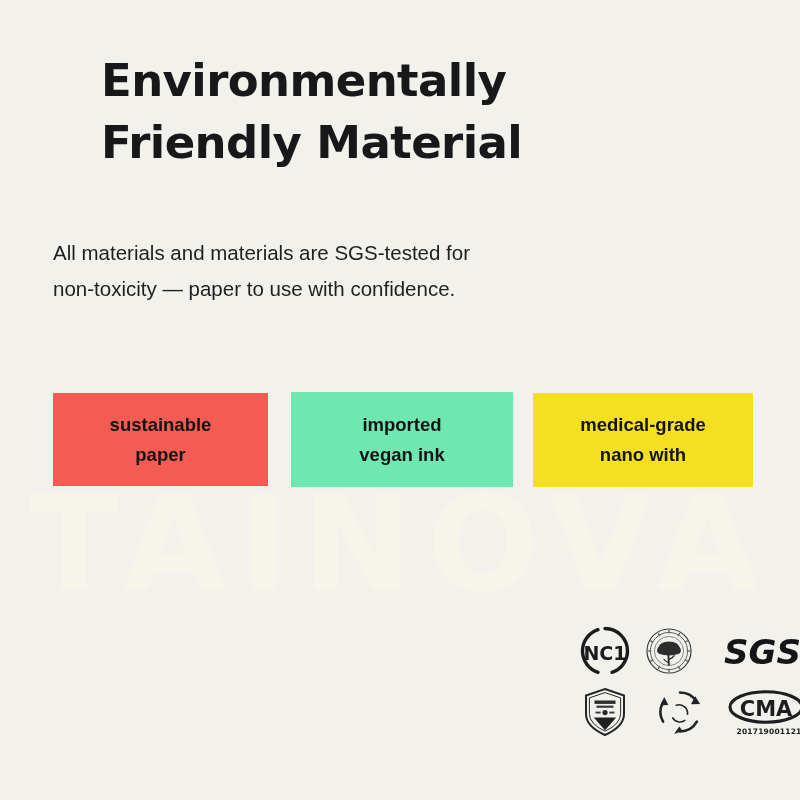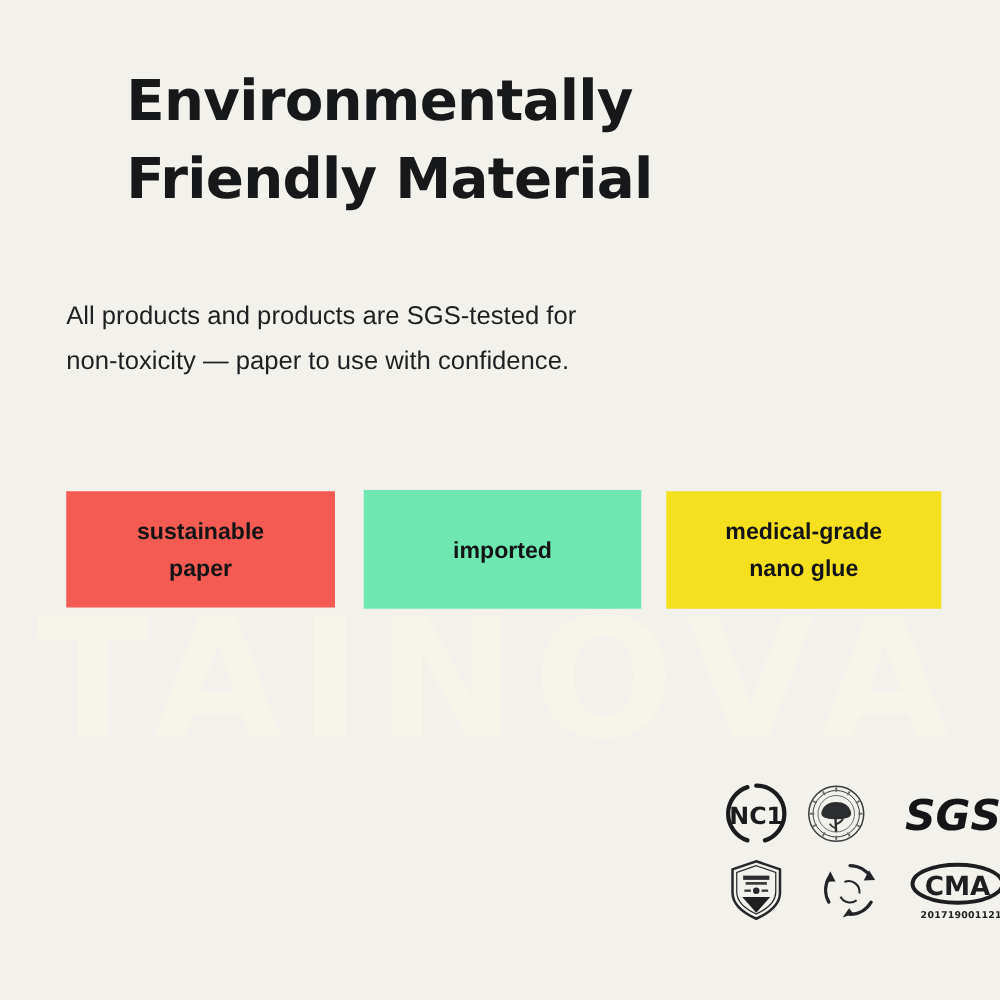--- a/index.html
+++ b/index.html
@@ -147,38 +147,39 @@
 <div id="page" style="background: rgb(242, 241, 236);">
 
   <div class="watermark" style="color: rgb(247, 245, 233);">TAINOVA</div>
 
   <div class="heading" style="color: rgb(23, 24, 26); margin-left: 48px;">
     <span class="hl">Environmentally</span>
     <span class="hl">Friendly Material</span>
   </div>
 
   <div class="bodycopy" style="color: rgb(30, 31, 33);">
-    <span class="bl">All products and products are SGS-tested for</span>
+    <span class="bl">All materials and materials are SGS-tested for</span>
     <span class="bl">non-toxicity — paper to use with confidence.</span>
   </div>
 
   <div class="chips">
 
     <div class="chip chip-1" style="background: rgb(244, 91, 82);">
       <span>sustainable</span>
       <span>paper</span>
     </div>
 
     <div class="chip chip-2" style="background: rgb(110, 231, 176);">
       <span>imported</span>
+      <span>vegan ink</span>
     </div>
 
     <div class="chip chip-3" style="background: rgb(245, 224, 32);">
       <span>medical-grade</span>
-      <span>nano glue</span>
+      <span>nano with</span>
     </div>
 
   </div>
 
   <div class="badges">
 
     <div class="badge-row row-1">
 
       <div class="badge b-nc1">
         <svg viewBox="0 0 58 58" width="58" height="58" aria-hidden="true">

